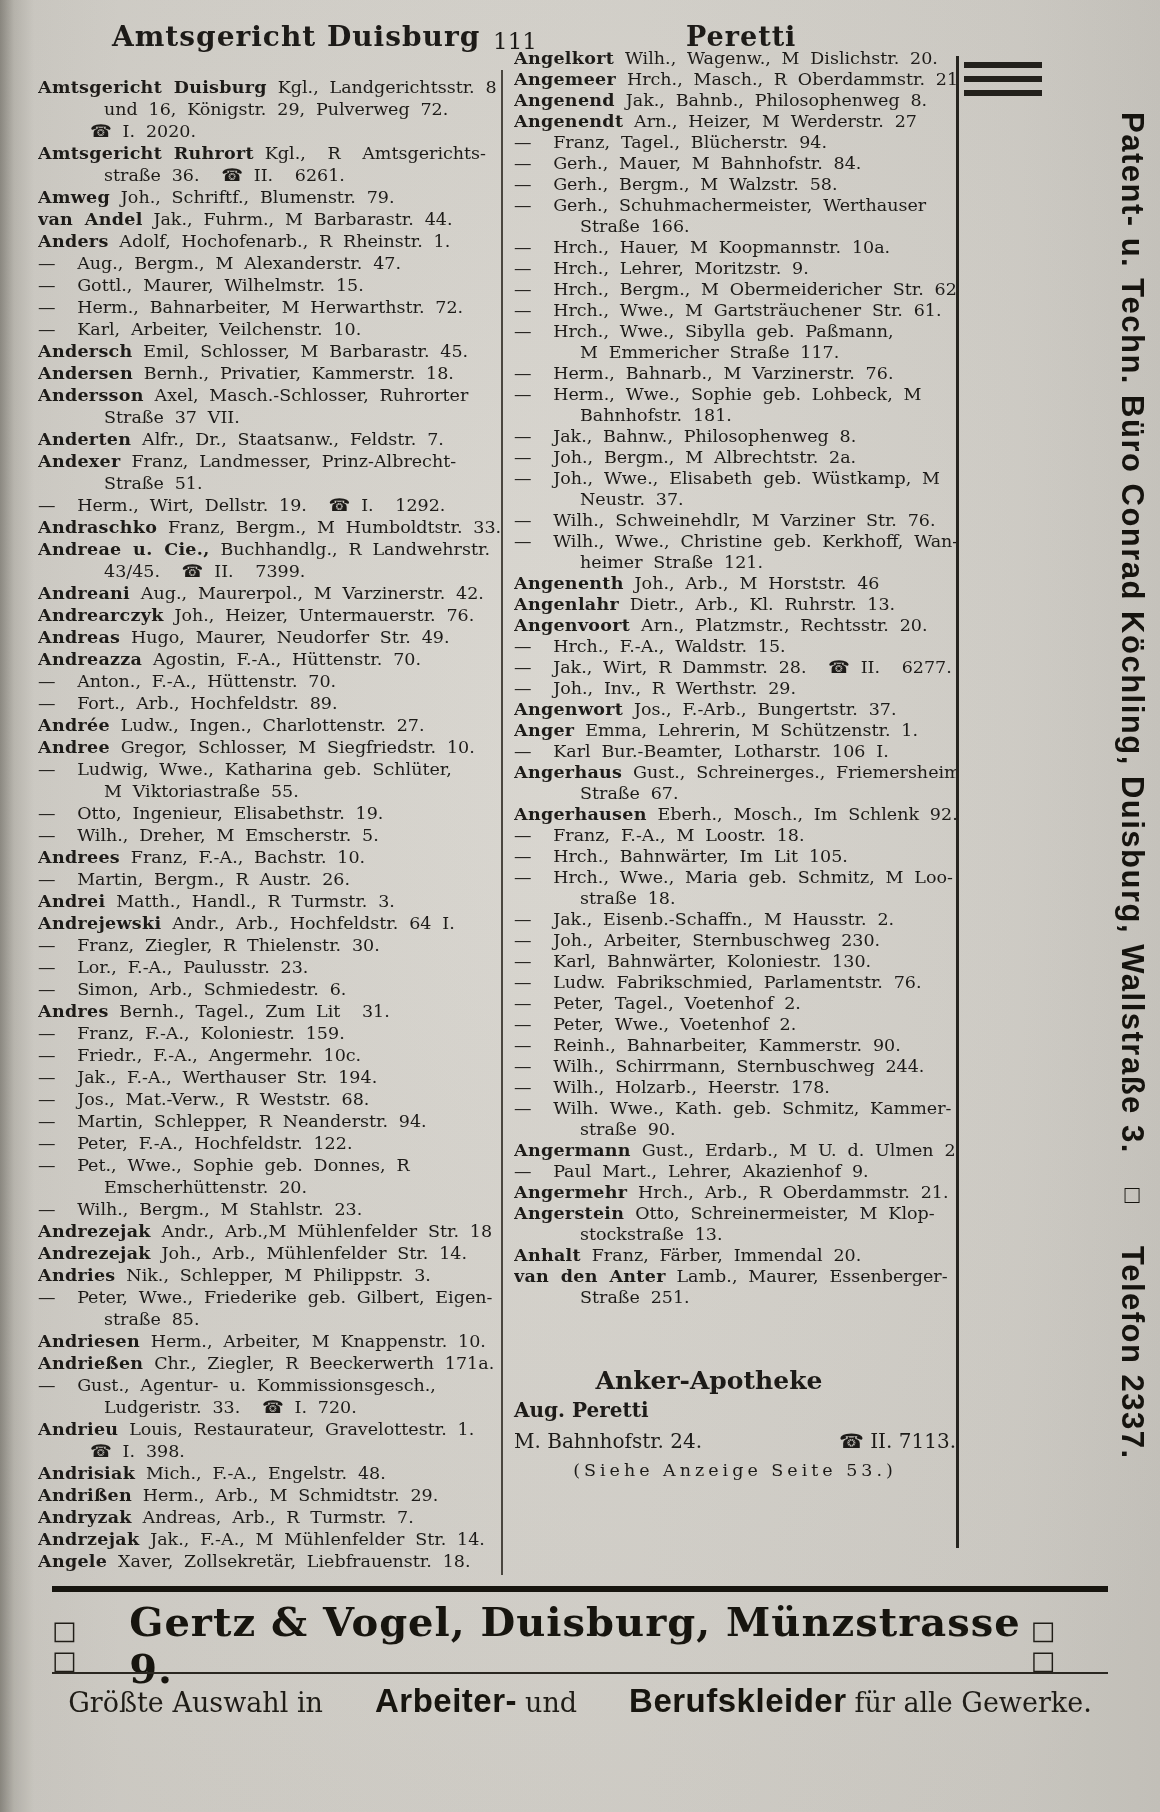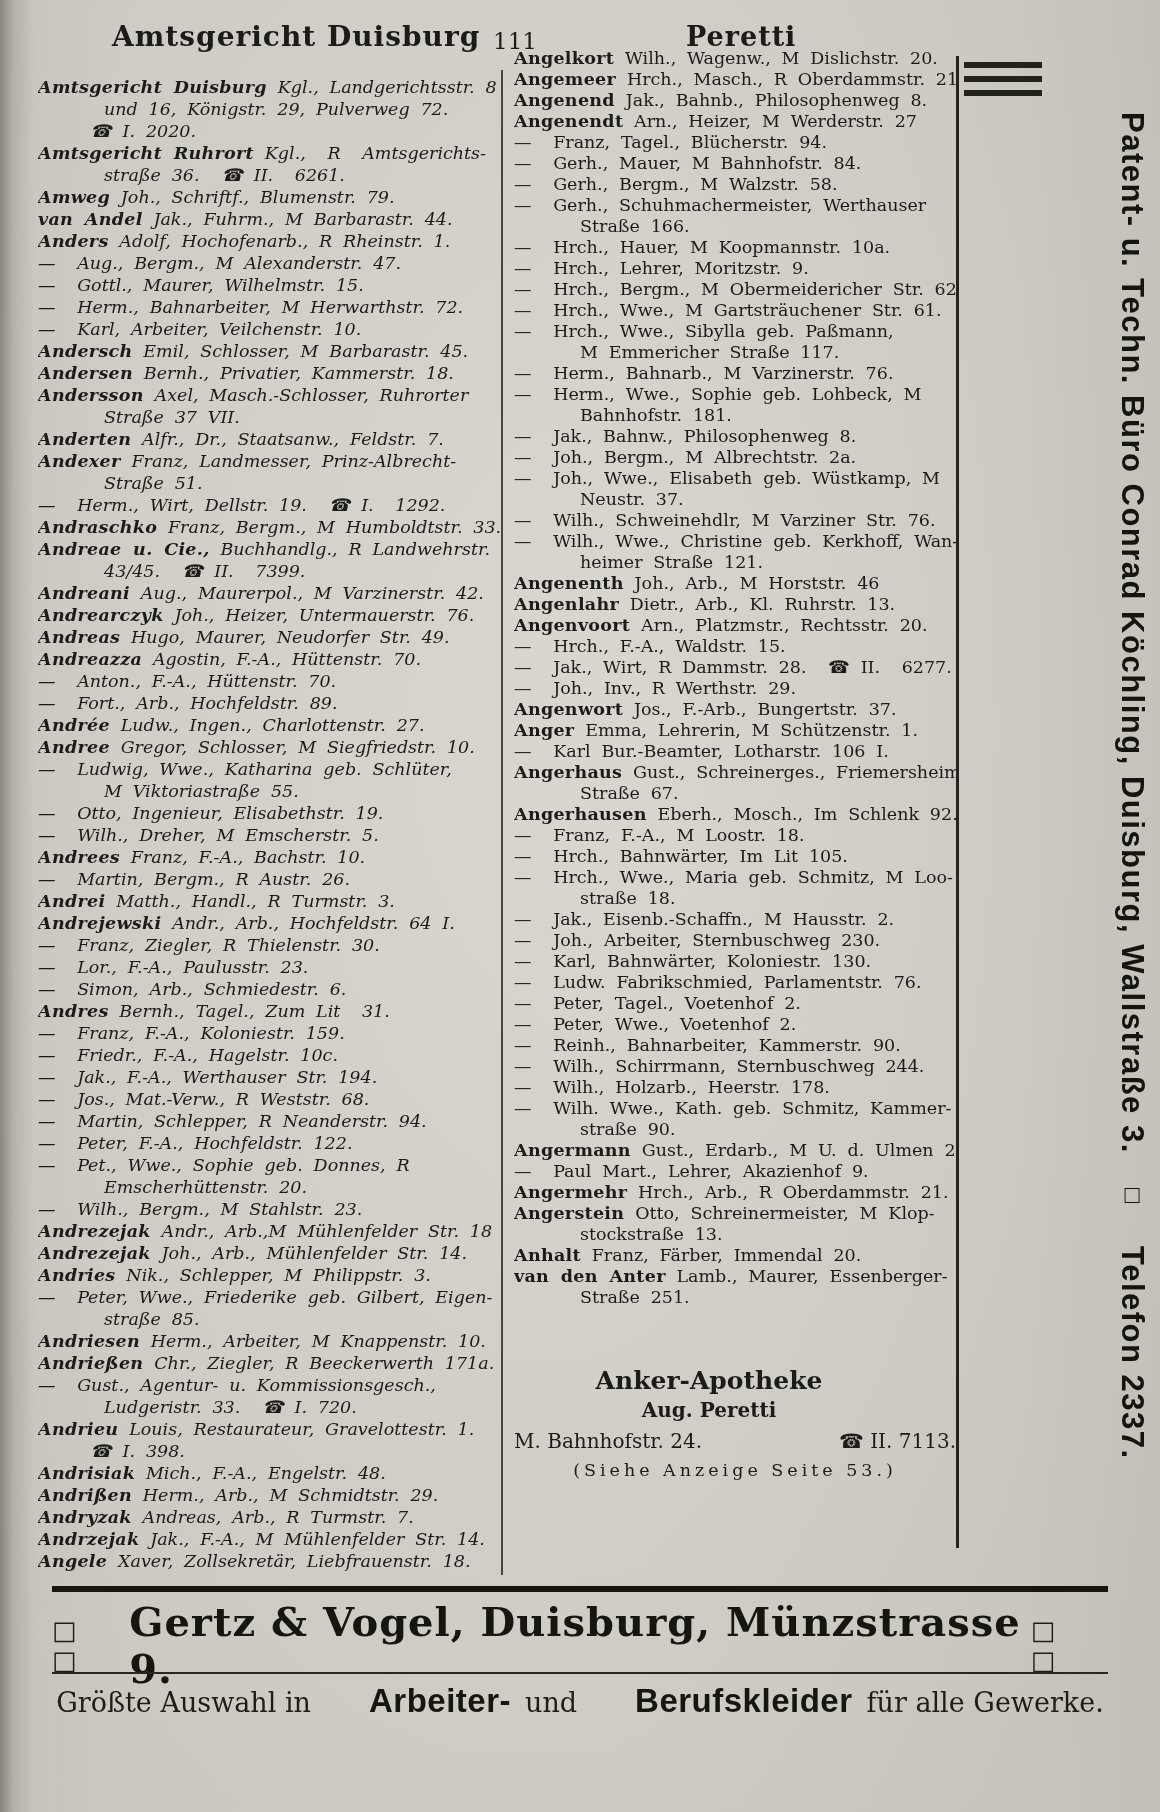--- a/index.html
+++ b/index.html
@@ -12,52 +12,52 @@
   }
   .vign{position:absolute;inset:0;pointer-events:none;
     background:radial-gradient(ellipse at 50% 40%,rgba(255,255,255,0.10),rgba(0,0,0,0.05) 90%);}
   
   .hdr{position:absolute;font-weight:bold;}
   .hdr-left{left:112px;top:20px;font-size:28px;letter-spacing:1px;}
   .pagenum{position:absolute;left:463px;top:28px;font-size:23px;margin-left:30px;}
   .hdr-right{left:686px;top:21px;font-size:27px;letter-spacing:1px;}
   
   .col{position:absolute;font-size:17.5px;word-spacing:0.30em;}
-  .col-left{left:38px;top:76px;width:462px;line-height:22px;font-style:italic;}
+  .col-left{left:38px;top:76px;width:462px;line-height:22px;}
   .col-right{left:514px;top:48px;width:442px;line-height:21px;}
   .dline{white-space:pre;overflow:hidden;}
   .dline .sn{font-weight:bold;letter-spacing:0.3px;}
   .ind1{padding-left:66px;}
   .ind2{padding-left:52px;}
   .divider{position:absolute;left:501px;top:70px;width:2px;height:1505px;background:#4a463f;}
   
   .anker{position:absolute;left:514px;top:1366px;width:442px;font-size:19px;}
   .anker .t1{text-align:center;font-weight:bold;font-size:25px;padding-right:52px;}
-  .anker .t2{text-align:center;font-weight:bold;font-size:20px;margin-top:3px;padding-right:52px;}
+  .anker .t2{font-weight:bold;font-size:20px;margin-top:3px;padding-right:52px;}
   .anker .row{display:flex;justify-content:space-between;font-weight:normal;font-size:20px;margin-top:7px;}
   .anker .note{text-align:center;letter-spacing:4px;font-size:17.5px;margin-top:7px;}
   
   .sb-rule{position:absolute;left:956px;top:56px;width:3px;height:1492px;background:#26241f;}
   .sb-bar{position:absolute;left:964px;width:78px;height:6px;background:#23211c;}
   .sb-text{
     position:absolute;left:972px;top:112px;height:1430px;width:160px;
     writing-mode:vertical-rl;text-orientation:mixed;
     font-family:"Liberation Sans","DejaVu Sans",sans-serif;
     font-weight:bold;font-size:31px;letter-spacing:1.5px;color:#16140f;
     padding-left:18px;
   }
   .sb-text .sq{font-size:25px;margin:16px 0;letter-spacing:0;}
   .sb-text .tel{margin-top:12px;}
   
   .rule-thick{position:absolute;left:52px;top:1586px;width:1056px;height:6px;background:#17150f;}
   .rule-thin{position:absolute;left:52px;top:1672px;width:1056px;height:2px;background:#2a2721;}
   .ad1{position:absolute;left:52px;top:1598px;width:1056px;display:flex;align-items:center;justify-content:space-between;}
   .ad1 .sqs{font-size:26px;color:#201d17;letter-spacing:8px;font-family:"DejaVu Sans",sans-serif;}
   .ad1 .ttl{font-weight:bold;font-size:40px;letter-spacing:1px;color:#17150f;}
-  .ad2{position:absolute;left:52px;top:1682px;width:1056px;display:flex;align-items:baseline;justify-content:center;gap:14px;}
+  .ad2{position:absolute;left:52px;top:1682px;width:1056px;display:flex;align-items:baseline;justify-content:center;gap:8px;}
   .ad2 .reg{font-size:27px;color:#201d17;}
   .ad2 .bld{font-family:Liberation Sans, sans-serif;font-weight:bold;font-size:33px;color:#17150f;letter-spacing:0.5px;margin-left:44px;}
 </style>
 </head>
 <body>
 
 <div class="vign"></div>
 
 <div class="hdr hdr-left">Amtsgericht Duisburg</div>
 <div class="pagenum">111</div>
@@ -101,21 +101,21 @@
     <div class="dline">—  Wilh., Dreher, M Emscherstr. 5.</div>
     <div class="dline"><span class="sn">Andrees</span> Franz, F.-A., Bachstr. 10.</div>
     <div class="dline">—  Martin, Bergm., R Austr. 26.</div>
     <div class="dline"><span class="sn">Andrei</span> Matth., Handl., R Turmstr. 3.</div>
     <div class="dline"><span class="sn">Andrejewski</span> Andr., Arb., Hochfeldstr. 64 I.</div>
     <div class="dline">—  Franz, Ziegler, R Thielenstr. 30.</div>
     <div class="dline">—  Lor., F.-A., Paulusstr. 23.</div>
     <div class="dline">—  Simon, Arb., Schmiedestr. 6.</div>
     <div class="dline"><span class="sn">Andres</span> Bernh., Tagel., Zum Lit  31.</div>
     <div class="dline">—  Franz, F.-A., Koloniestr. 159.</div>
-    <div class="dline">—  Friedr., F.-A., Hagelstr. 10c.</div>
+    <div class="dline">—  Friedr., F.-A., Angermehr. 10c.</div>
     <div class="dline">—  Jak., F.-A., Werthauser Str. 194.</div>
     <div class="dline">—  Jos., Mat.-Verw., R Weststr. 68.</div>
     <div class="dline">—  Martin, Schlepper, R Neanderstr. 94.</div>
     <div class="dline">—  Peter, F.-A., Hochfeldstr. 122.</div>
     <div class="dline">—  Pet., Wwe., Sophie geb. Donnes, R</div>
     <div class="dline ind1">Emscherhüttenstr. 20.</div>
     <div class="dline">—  Wilh., Bergm., M Stahlstr. 23.</div>
     <div class="dline"><span class="sn">Andrezejak</span> Andr., Arb.,M Mühlenfelder Str. 18</div>
     <div class="dline"><span class="sn">Andrezejak</span> Joh., Arb., Mühlenfelder Str. 14.</div>
     <div class="dline"><span class="sn">Andries</span> Nik., Schlepper, M Philippstr. 3.</div>

